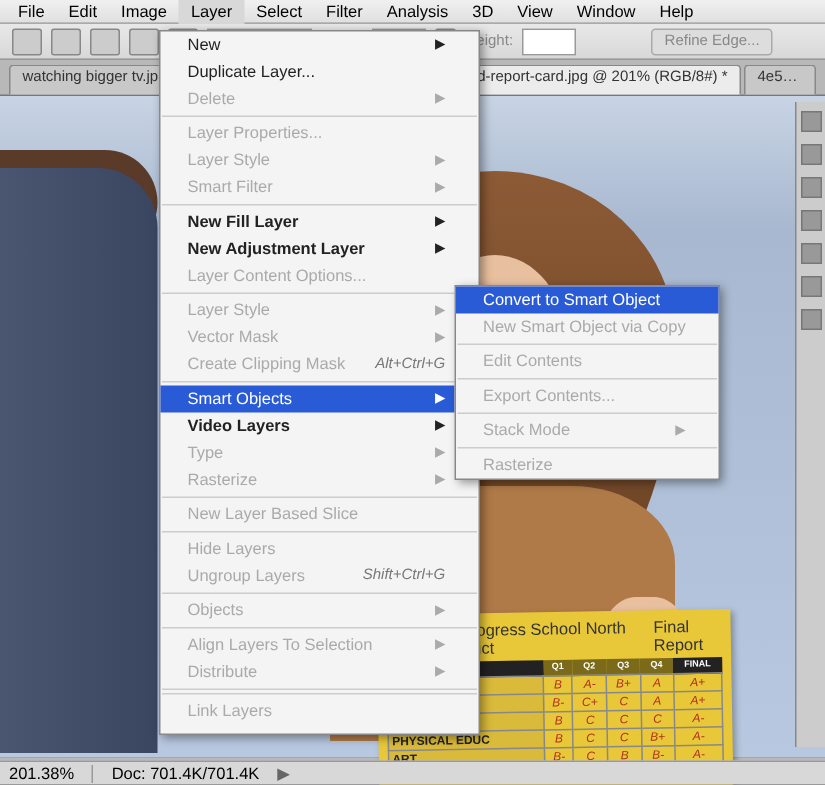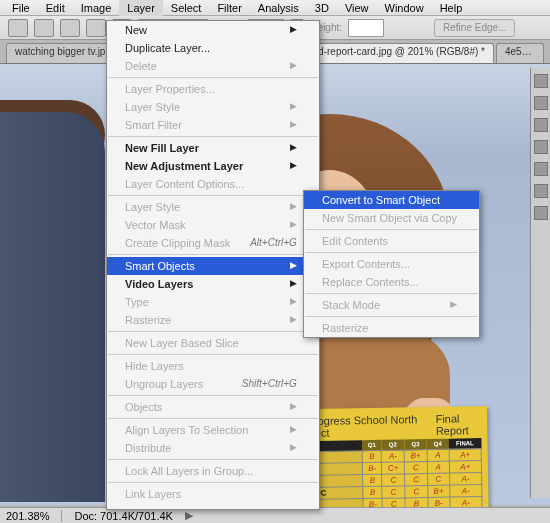--- a/index.html
+++ b/index.html
@@ -271,23 +271,20 @@
   <div class="menu-sep"></div>
   <div class="menu-item disabled">
       <span>Align Layers To Selection</span>
       <span class="arrow">▶</span>
     </div>
   <div class="menu-item disabled">
       <span>Distribute</span>
       <span class="arrow">▶</span>
     </div>
   <div class="menu-sep"></div>
-  <div class="menu-item disabled">
-      <span>Lock All Layers in Group...</span>
-    </div>
   <div class="menu-sep"></div>
   <div class="menu-item disabled">
       <span>Link Layers</span>
     </div>
   <div class="menu-item disabled"></div>
 
 </div>
 
 <div class="menu" id="sub-menu">
   <div class="menu-item highlight">
@@ -297,23 +294,20 @@
       <span>New Smart Object via Copy</span>
     </div>
   <div class="menu-sep"></div>
   <div class="menu-item disabled">
       <span>Edit Contents</span>
     </div>
   <div class="menu-sep"></div>
   <div class="menu-item disabled">
       <span>Export Contents...</span>
     </div>
-  <div class="menu-item disabled">
-      <span>Replace Contents...</span>
-    </div>
   <div class="menu-sep"></div>
   <div class="menu-item disabled">
       <span>Stack Mode</span>
       <span class="arrow">▶</span>
     </div>
   <div class="menu-sep"></div>
   <div class="menu-item disabled">
       <span>Rasterize</span>
     </div>
 </div>

